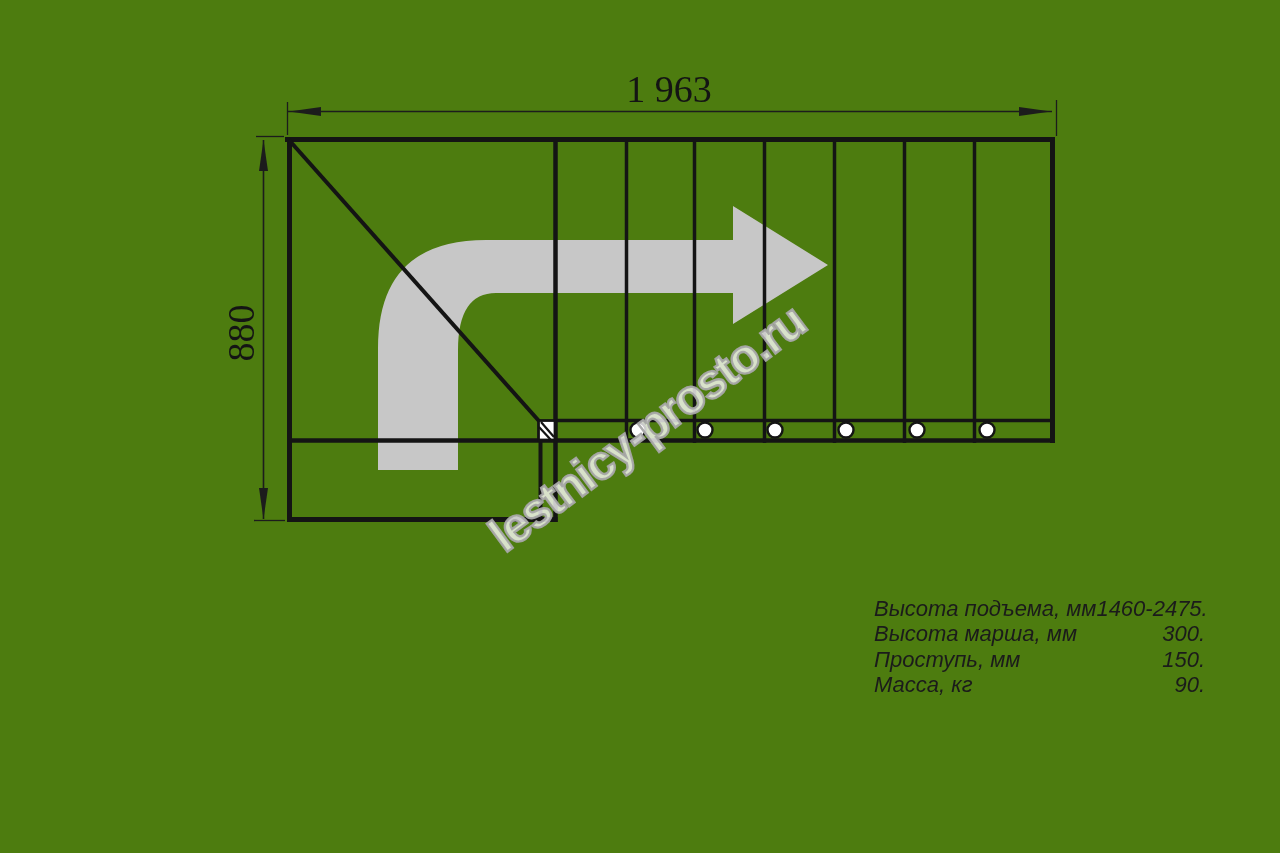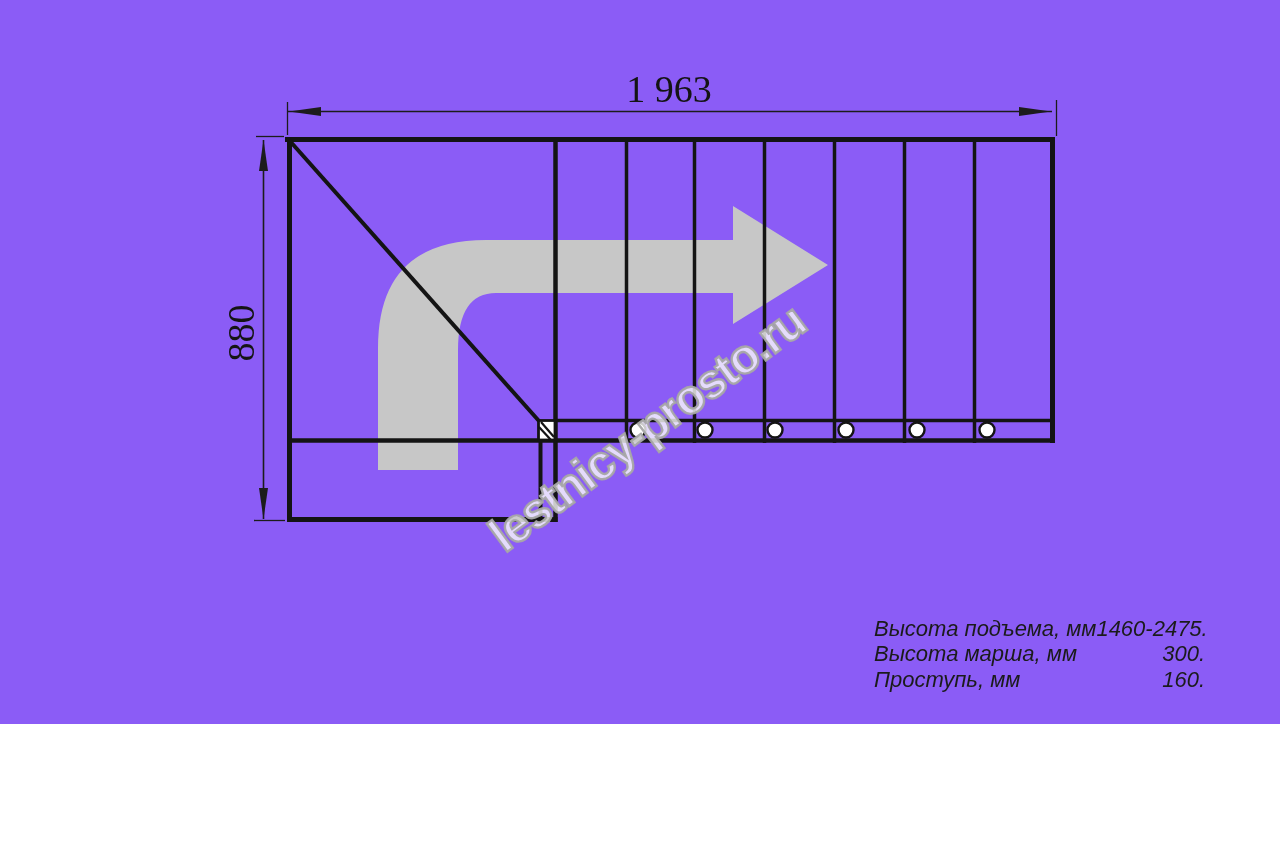--- a/index.html
+++ b/index.html
@@ -1,33 +1,32 @@
 <!DOCTYPE html>
 <html><head>
 <meta charset="utf-8">
 <style>
   html,body{margin:0;padding:0;background:#ffffff;}
   .canvas{
-    position:relative;width:1280px;height:724px;background:#8b5cf6;
+    position:relative;width:1280px;height:853px;background:#4d7c0f;
     overflow:hidden;font-family:"Liberation Sans",sans-serif;
   }
   .plan-svg{position:absolute;left:0;top:0;z-index:1;}
   .watermark{
     position:absolute;left:647px;top:428px;z-index:2;
     transform:translate(-50%,-50%) rotate(-36.5deg);
     font-family:"Liberation Sans",sans-serif;
     font-weight:700;font-size:48px;letter-spacing:-1.5px;white-space:nowrap;
     color:rgba(255,255,255,0.78);
     -webkit-text-stroke:2.4px rgba(166,166,166,0.95);
   }
   .specs{
     position:absolute;left:874px;top:596px;width:331px;z-index:3;
     font-style:italic;font-size:22px;color:#1b1b1b;
     font-family:"Liberation Sans",sans-serif;
-    margin-top:20px;
   }
   .spec-row{display:flex;justify-content:space-between;align-items:baseline;height:25.3px;line-height:25.3px;}
   .spec-label{white-space:nowrap;}
   .spec-value{white-space:nowrap;text-align:right;}
   .dim-text{font-family:"Liberation Serif",serif;font-size:38px;fill:#141414;}
 </style>
 </head>
 <body>
 
 <div class="canvas">
@@ -103,17 +102,21 @@
     <div class="spec-row">
       <span class="spec-label">Высота подъема, мм</span>
       <span class="spec-value">1460-2475.</span>
     </div>
     <div class="spec-row">
       <span class="spec-label">Высота марша, мм</span>
       <span class="spec-value">300.</span>
     </div>
     <div class="spec-row">
       <span class="spec-label">Проступь, мм</span>
-      <span class="spec-value">160.</span>
+      <span class="spec-value">150.</span>
+    </div>
+    <div class="spec-row">
+      <span class="spec-label">Масса, кг</span>
+      <span class="spec-value">90.</span>
     </div>
   </div>
 
 </div>
 
 </body></html>

